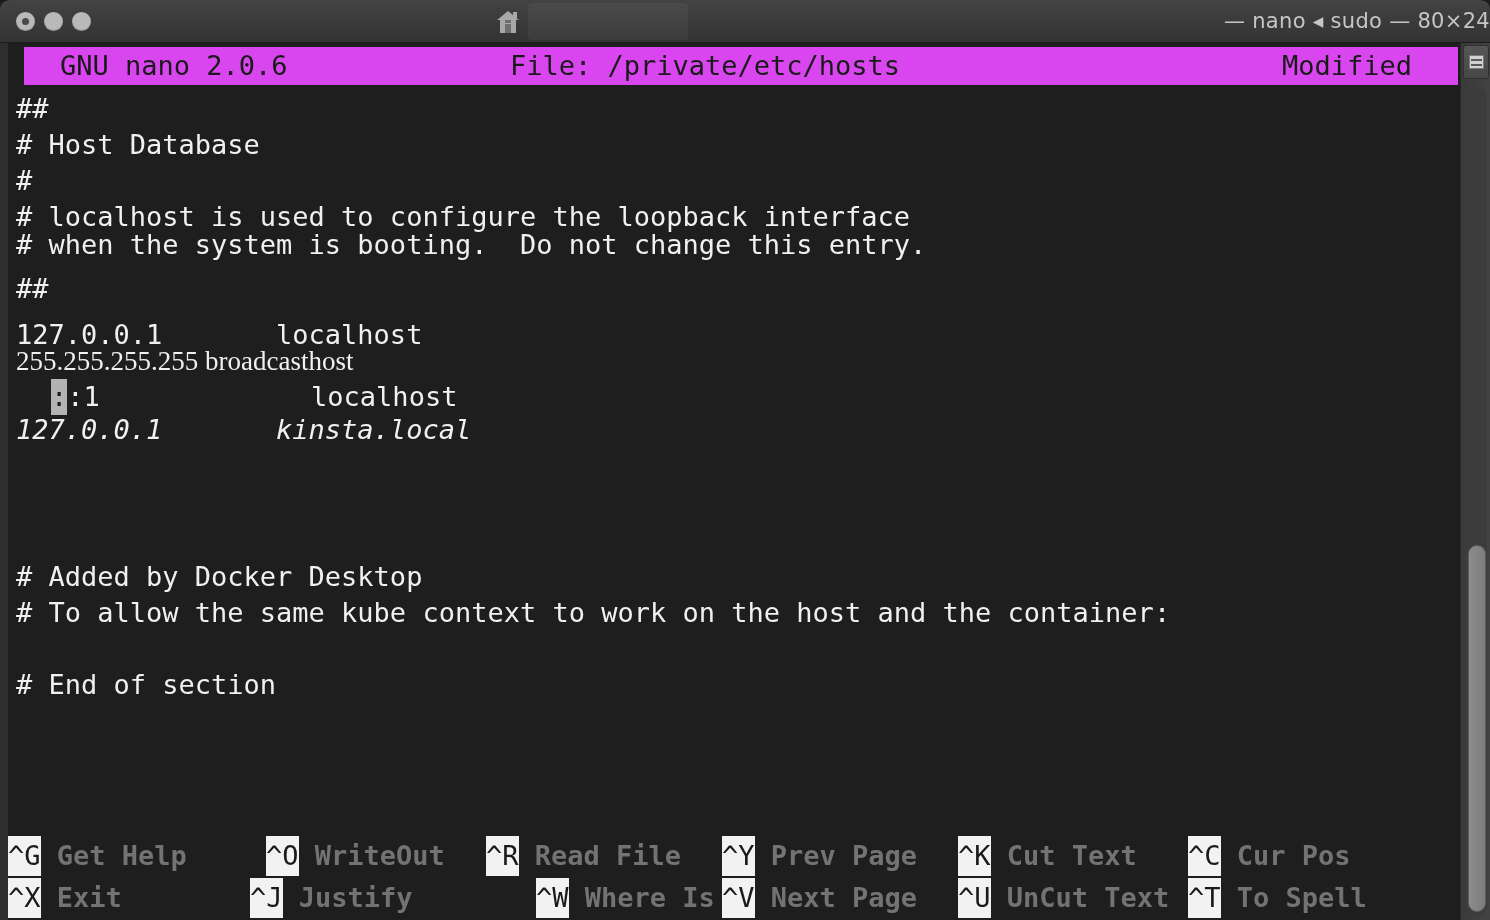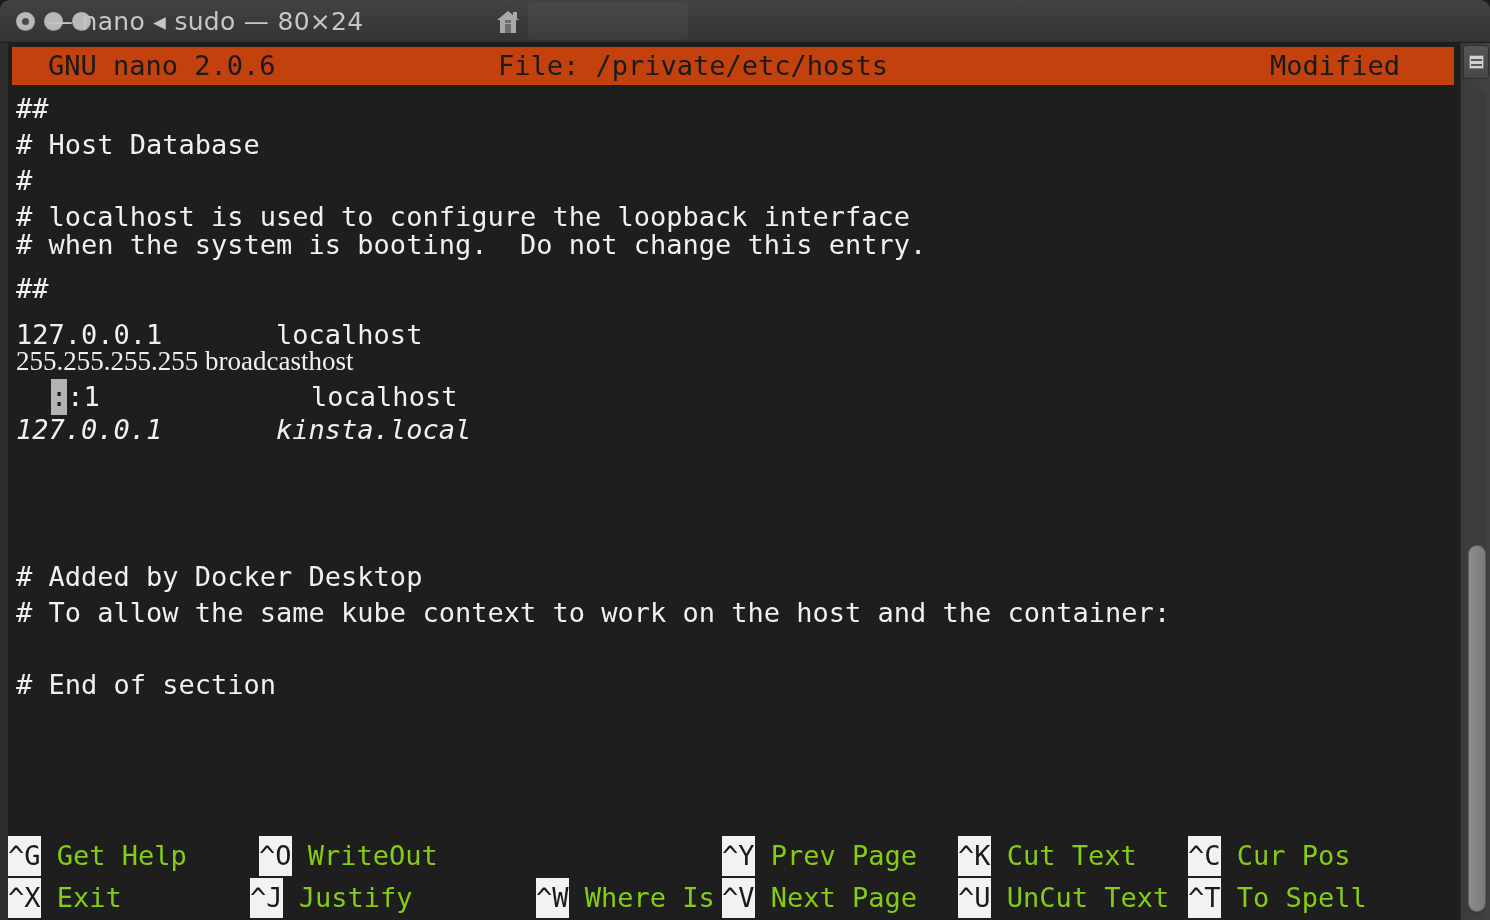--- a/index.html
+++ b/index.html
@@ -68,24 +68,24 @@
     width: 160px; height: 37px;
     background: rgba(255,255,255,0.045);
     border-radius: 4px;
   }
 
   .window-title {
     position: absolute;
     left: 0; top: 0;
     width: 1490px; height: 43px;
     line-height: 43px;
-    text-align: left;
+    text-align: right;
     color: #c6c6c6;
     font-family: "DejaVu Sans", sans-serif;
-    font-size: 25px;
+    font-size: 21px;
     letter-spacing: 0.3px;
     pointer-events: none;
     padding-left: 48px;
   }
 
   
   .terminal {
     position: absolute;
     left: 0; top: 43px;
     width: 1490px;
@@ -98,24 +98,24 @@
     position: absolute;
     left: 0; top: 0;
     width: 1450px;
     height: 877px;
     overflow: hidden;
   }
 
   
   .nano-header {
     position: absolute;
-    left: 4px; top: 4px;
+    left: 16px; top: 4px;
     width: 1442px;
     height: 38px;
-    background: #c2410c;
+    background: #d946ef;
     color: #1a1a1a;
     font-family: "DejaVu Sans Mono", monospace;
     font-size: 27px;
     line-height: 38px;
     white-space: pre;
   }
   .nano-header span { position: absolute; top: 0; }
   .nh-version { left: 36px; }
   .nh-file    { left: 486px; }
   .nh-status  { left: 1258px; }
@@ -169,21 +169,22 @@
     white-space: pre;
     font-family: "DejaVu Sans Mono", monospace;
     font-size: 27px;
   }
   .sc .key {
     background: #f2f2f2;
     color: #1a1a1a;
     display: inline-block;
   }
   .sc .lbl {
-    color: #84cc16;
+    color: #737373;
+    font-weight: bold;
   }
 
   
   .scrollbar {
     position: absolute;
     right: 0; top: 43px;
     width: 30px;
     height: 877px;
     background: linear-gradient(to right, #3a3a3a, #424242);
     border-left: 1px solid #2a2a2a;
@@ -281,21 +282,22 @@
           <div class="line" style="top: 396px;"></div>
           <div class="line" style="top: 432px;"></div>
           <div class="line" style="top: 468px;"># Added by Docker Desktop</div>
           <div class="line" style="top: 504px;"># To allow the same kube context to work on the host and the container:</div>
           <div class="line" style="top: 576px;"># End of section</div>
         </div>
 
       <div class="shortcut-bar">
         <div class="sc-row r1">
             <div class="sc" style="left: 0px;"><span class="key">^G</span><span class="lbl"> Get Help</span></div>
-            <div class="sc" style="left: 251px;"><span class="key">^O</span><span class="lbl"> WriteOut</span></div>
+            <div class="sc" style="left: 258px;"><span class="key">^O</span><span class="lbl"> WriteOut</span></div>
+            <div class="sc" style="left: 478px;"><span class="key">^R</span><span class="lbl"> Read File</span></div>
             <div class="sc" style="left: 714px;"><span class="key">^Y</span><span class="lbl"> Prev Page</span></div>
             <div class="sc" style="left: 950px;"><span class="key">^K</span><span class="lbl"> Cut Text</span></div>
             <div class="sc" style="left: 1180px;"><span class="key">^C</span><span class="lbl"> Cur Pos</span></div>
           </div>
         <div class="sc-row r2">
             <div class="sc" style="left: 0px;"><span class="key">^X</span><span class="lbl"> Exit</span></div>
             <div class="sc" style="left: 242px;"><span class="key">^J</span><span class="lbl"> Justify</span></div>
             <div class="sc" style="left: 504px; margin-left: 24px;"><span class="key">^W</span><span class="lbl"> Where Is</span></div>
             <div class="sc" style="left: 714px;"><span class="key">^V</span><span class="lbl"> Next Page</span></div>
             <div class="sc" style="left: 950px;"><span class="key">^U</span><span class="lbl"> UnCut Text</span></div>

